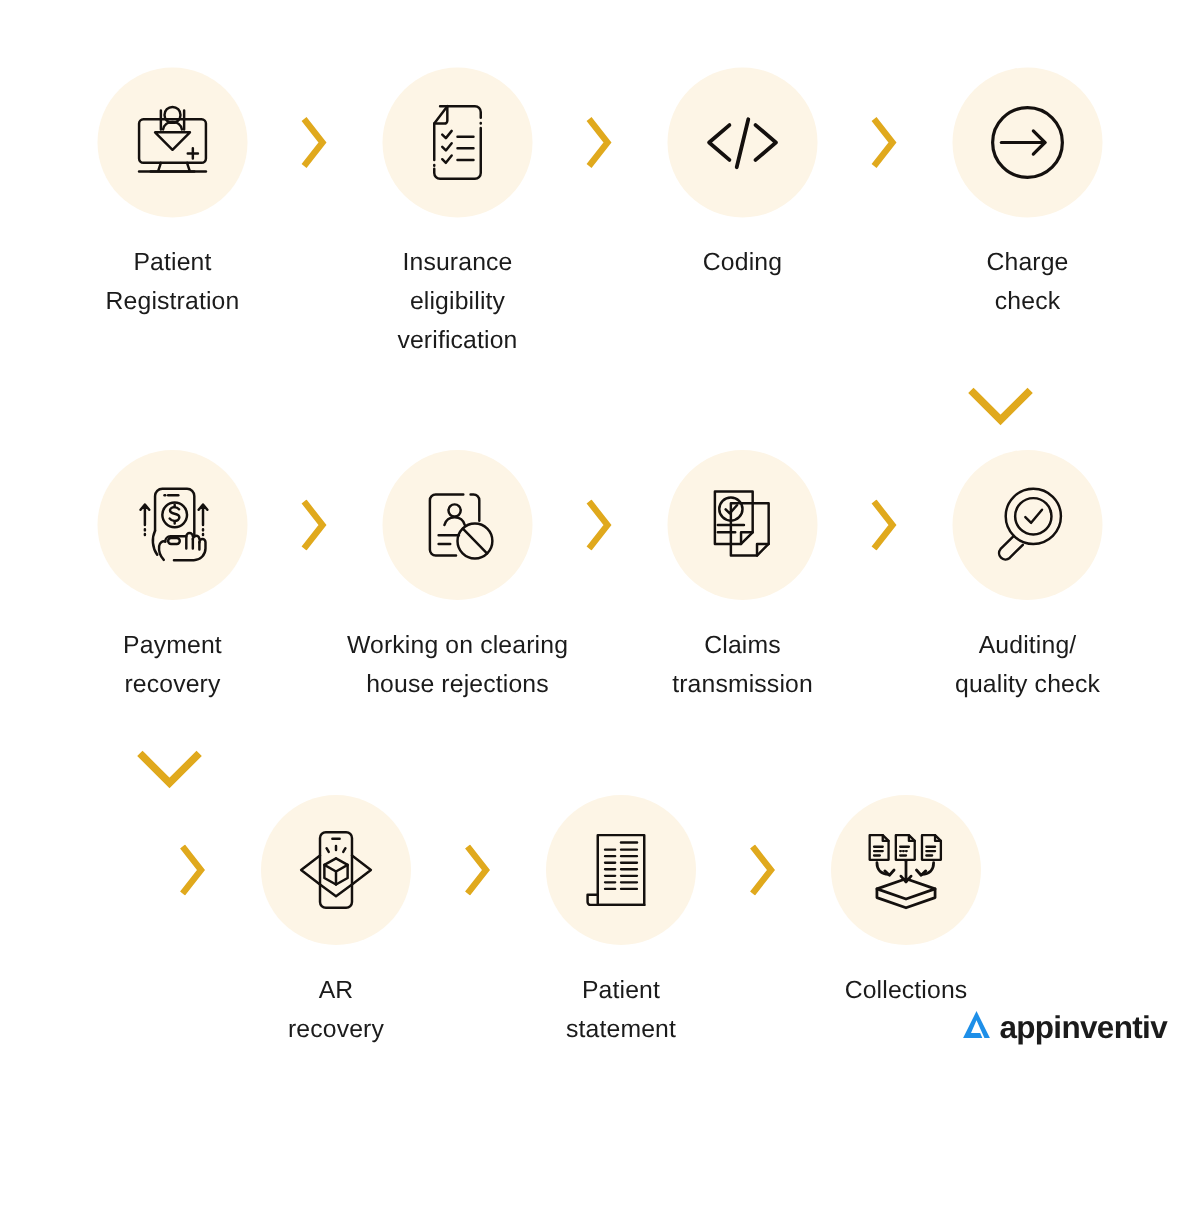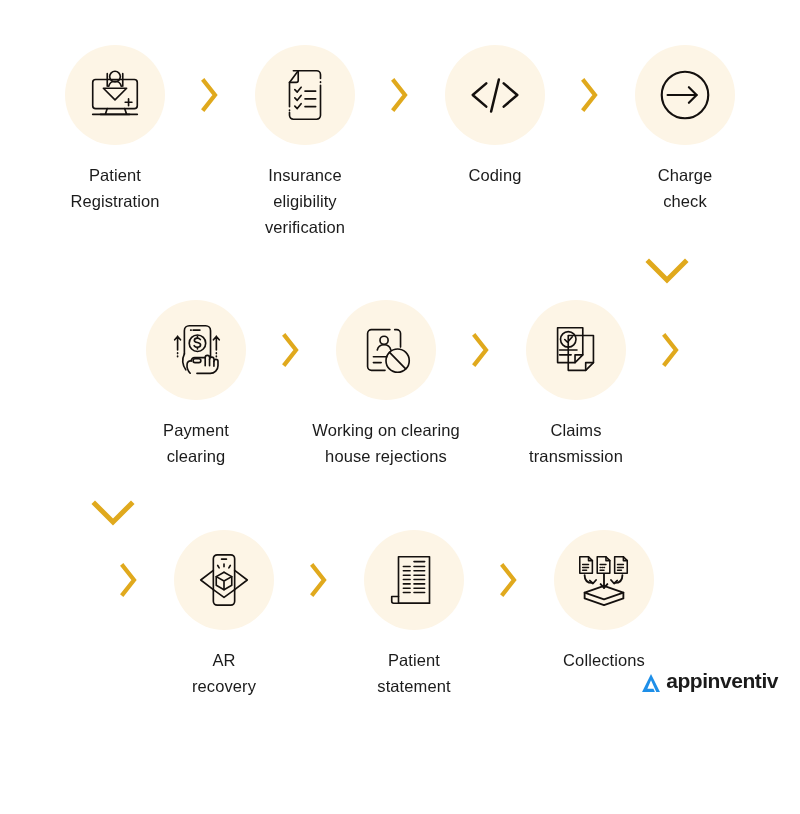--- a/index.html
+++ b/index.html
@@ -113,21 +113,21 @@
   }
   .down-chev-1 { left: 645px; top: 258px; }
   .down-chev-2 { left: 91px;  top: 500px; }
 
   
   .brand {
     position: absolute;
     right: 22px;
     bottom: 28px;
     display: flex;
-    align-items: flex-start;
+    align-items: flex-end;
     gap: 2px;
   }
   .brand-mark { width: 26px; height: 26px; display: block; }
   .brand-name {
     font-size: 21px;
     font-weight: 700;
     letter-spacing: -0.45px;
     color: #1b1b1b;
     line-height: 1;
   }
@@ -252,21 +252,21 @@
             <path d="M26 56c-2.5-2.6-3.6-6-3.2-9.4.3-2.4 2.2-3.8 4.2-3.2"></path>
             <rect x="29" y="41" width="8" height="4" rx="2"></rect>
             <path d="M27 43.4c0-2 1.6-3.6 3.6-3.6h10.6"></path>
             <path d="M41.5 39.8v8.4M46 41.6v6.6M50.5 43.8v5"></path>
             <path d="M41.5 39.8a2.2 2.2 0 0 1 4.5 0M46 41.6a2.2 2.2 0 0 1 4.5 0"></path>
             <path d="M50.5 43.8a2.1 2.1 0 0 1 4.2 0v4.4c0 4.4-3.6 8-8 8H33"></path>
           </g>
         </svg>
       </div>
       <div class="label">Payment
-clearing</div>
+recovery</div>
     </div>
 
     <div class="chev">
       <svg viewBox="0 0 20 34">
           <path d="M4 3 L15 17 L4 31"></path>
         </svg>
     </div>
 
     <div class="step">
       <div class="bubble">
@@ -309,20 +309,35 @@
       <div class="label">Claims
 transmission</div>
     </div>
 
     <div class="chev">
       <svg viewBox="0 0 20 34">
           <path d="M4 3 L15 17 L4 31"></path>
         </svg>
     </div>
 
+    <div class="step">
+      <div class="bubble">
+        <svg viewBox="0 0 64 64">
+          <g class="ico">
+            <circle cx="36" cy="26" r="19"></circle>
+            <circle cx="36" cy="26" r="12.5"></circle>
+            <path d="M30.5 26.5l4 4 7.5-9"></path>
+            <path d="M22.6 39.4 L13.5 48.5a4.4 4.4 0 0 0 6.2 6.2l9.1-9.1"></path>
+            <path d="M48 22.5v.5"></path>
+          </g>
+        </svg>
+      </div>
+      <div class="label">Auditing/
+quality check</div>
+    </div>
   </div>
 
   <div class="down-chev down-chev-2">
     <svg viewBox="0 0 44 26">
         <path d="M4 4 L22 22 L40 4"></path>
       </svg>
   </div>
 
   <div class="row row-3">
 

